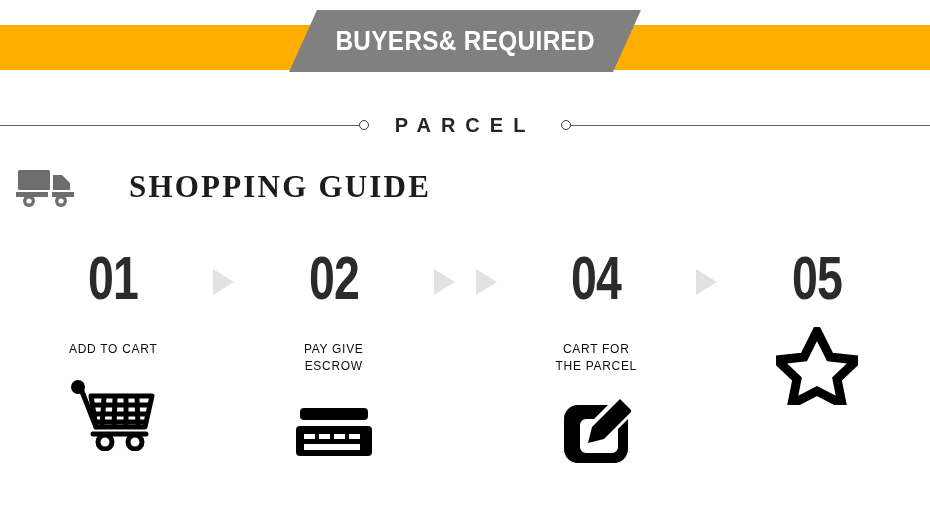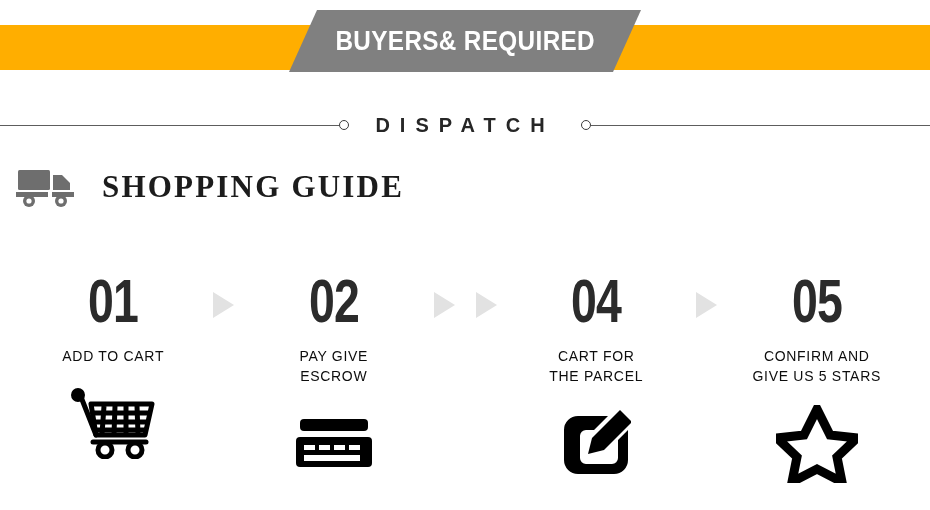--- a/index.html
+++ b/index.html
@@ -110,27 +110,28 @@
     flex: 0 0 auto;
     display: block;
   }
   .guide-title {
     color: #1c1c1c;
     font-family: "Liberation Serif", "DejaVu Serif", serif;
     font-size: 31px;
     font-weight: bold;
     letter-spacing: 2.2px;
     white-space: nowrap;
+    margin-left: 27px;
   }
 
   
   .steps {
     position: absolute;
     left: 0;
-    top: 270px;
+    top: 247px;
     width: 930px;
     display: flex;
     align-items: flex-start;
     padding: 0 24px;
     box-sizing: border-box;
   }
   .step {
     flex: 1 1 0;
     display: flex;
     flex-direction: column;
@@ -141,23 +142,23 @@
     font-family: "Liberation Sans Narrow", "Liberation Sans", sans-serif;
     font-size: 54px;
     font-weight: bold;
     line-height: 1;
     letter-spacing: -1px;
     transform: scaleX(0.86) scaleY(1.12);
     transform-origin: center top;
     height: 62px;
   }
   .step-label {
-    margin-top: 14px;
+    margin-top: 32px;
     color: #0d0d0d;
-    font-size: 14px;
+    font-size: 12px;
     font-weight: normal;
     letter-spacing: 0.7px;
     line-height: 1.45;
     text-align: center;
     white-space: pre-line;
   }
   .step-icon-wrap {
     margin-top: 16px;
     height: 82px;
     display: flex;
@@ -188,21 +189,21 @@
   <div class="banner-orange-left"></div>
   <div class="banner-orange-right"></div>
   <div class="banner-gray">
     <span class="banner-title">BUYERS&amp; REQUIRED</span>
   </div>
 </div>
 
 <div class="divider-row">
   <div class="divider-line"></div>
   <div class="divider-dot"></div>
-  <div class="divider-label">DISPATCH</div>
+  <div class="divider-label">PARCEL</div>
   <div class="divider-dot"></div>
   <div class="divider-line"></div>
 </div>
 
 <div class="guide-head">
   <svg class="truck-icon" viewBox="0 0 60 42">
     <rect x="2" y="4" width="32" height="20" rx="1.5" fill="#6E6E6E"></rect>
     <path d="M37 9 h9 l8 8 v7 h-17 z" fill="#6E6E6E"></path>
     <rect x="0" y="26" width="32" height="5" fill="#6E6E6E"></rect>
     <rect x="36" y="26" width="22" height="5" fill="#6E6E6E"></rect>
@@ -279,22 +280,20 @@
       </svg>
     </div>
   </div>
 
   <div class="arrow">
     <div class="arrow-tri"></div>
   </div>
 
   <div class="step">
     <div class="step-num">05</div>
-    <div class="step-label">CONFIRM AND
-GIVE US 5 STARS</div>
     <div class="step-icon-wrap">
       <svg width="82" height="78" viewBox="0 0 82 78">
         <path d="M41 4 L54 30 L81 33 L61 52 L66 77 L41 64 L16 77 L21 52 L1 33 L28 30 Z" fill="none" stroke="#000000" stroke-width="9" stroke-linejoin="miter"></path>
       </svg>
     </div>
   </div>
 
 </div>
 
 </body></html>

